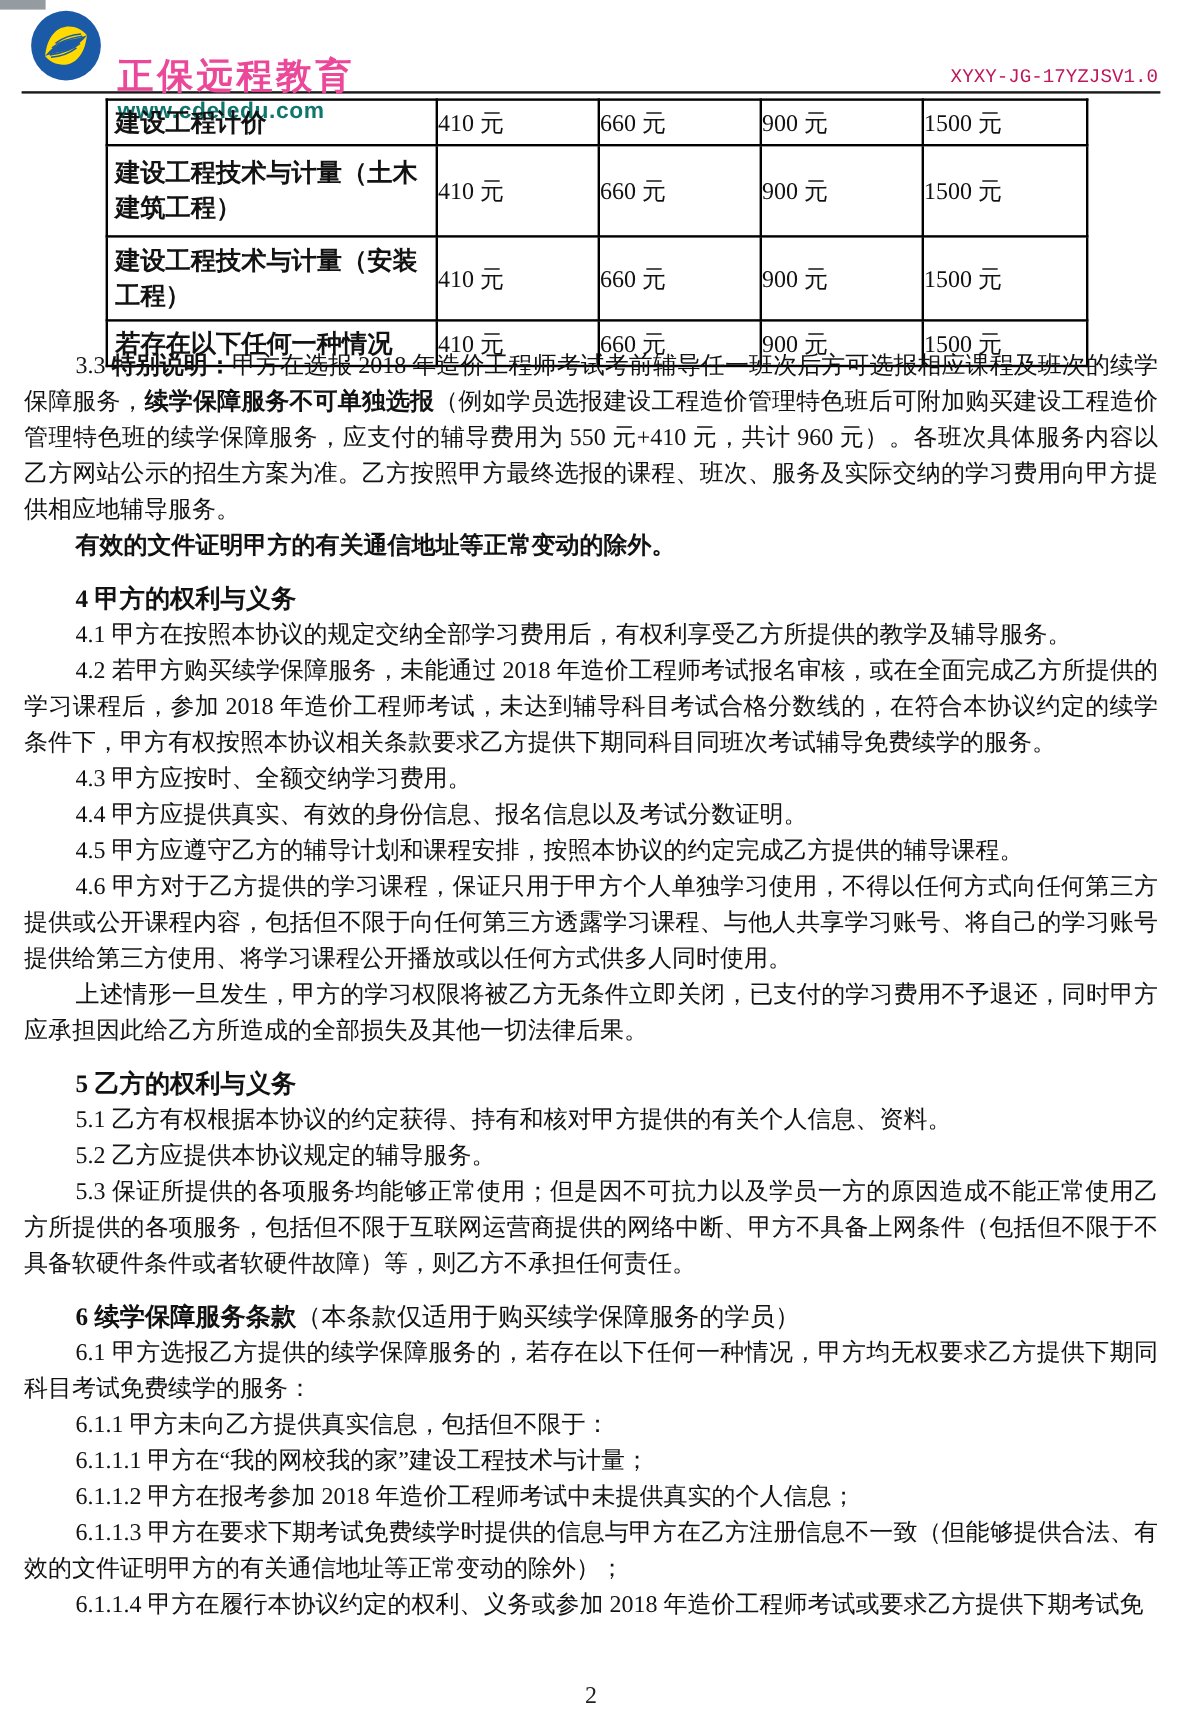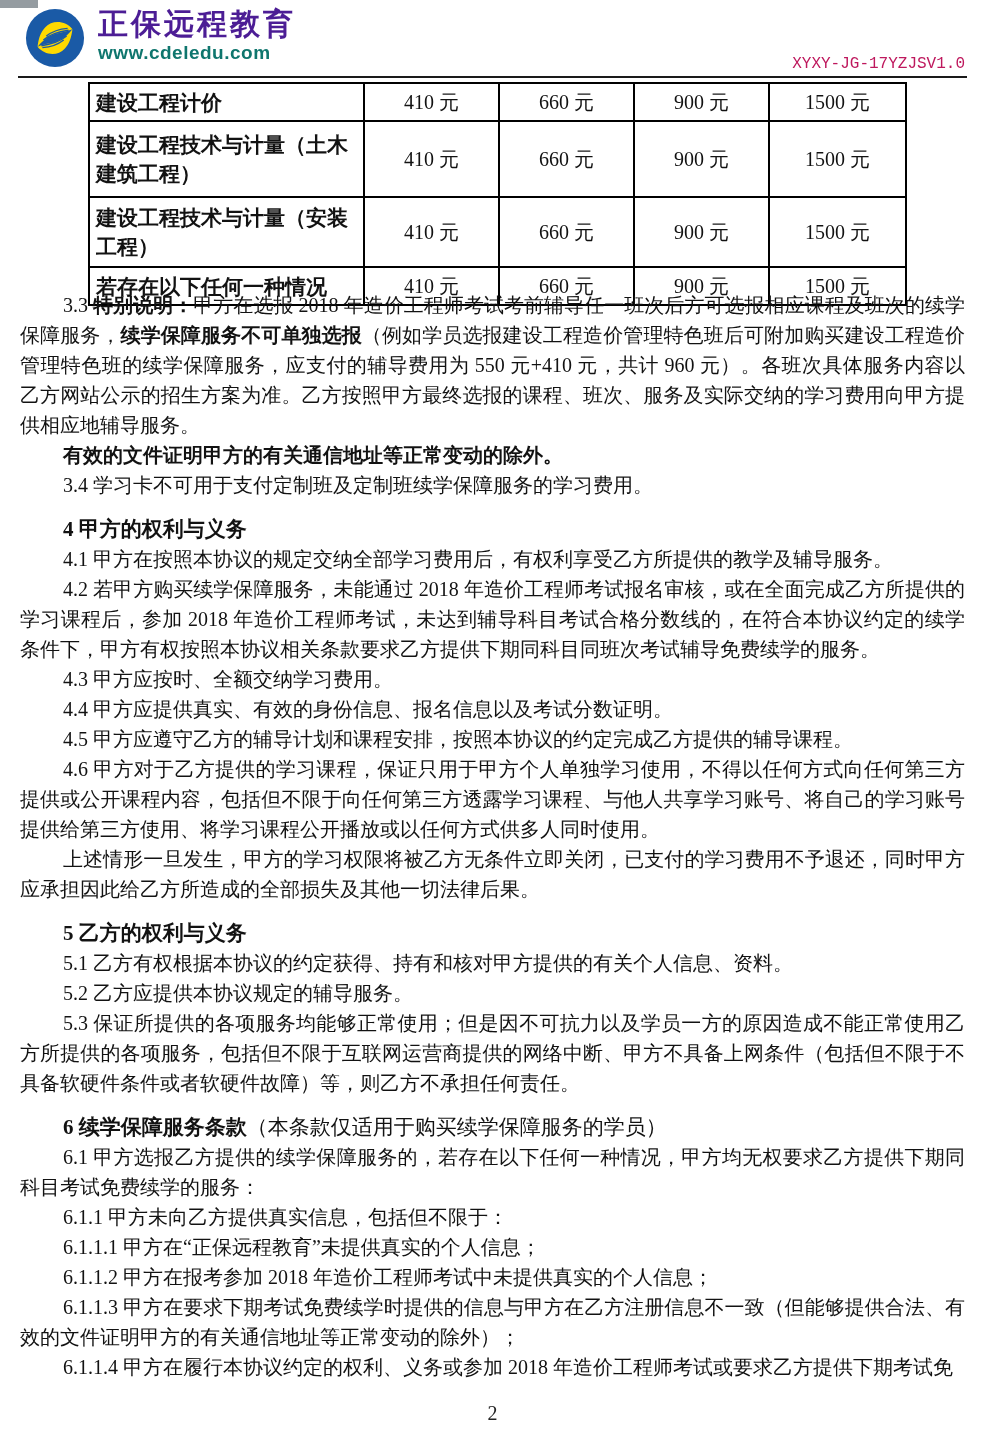--- a/index.html
+++ b/index.html
@@ -4,31 +4,31 @@
 <style>
   html,body{margin:0;padding:0;background:#ffffff;}
   .page{position:relative;width:985px;height:1431px;background:#ffffff;overflow:hidden;
         font-family:"Liberation Serif","DejaVu Serif",serif;color:#121212;}
   .scan-artifact{position:absolute;left:0;top:0;width:38px;height:8px;background:#959ca1;}
   
   .header{position:absolute;left:18px;top:0;width:949px;height:76px;border-bottom:2px solid #1a1a1a;}
   .logo{position:absolute;left:6px;top:7px;width:62px;height:62px;}
   .brand{position:absolute;left:80px;top:6px;}
   .brand-name{font-family:"Liberation Sans","DejaVu Sans",sans-serif;font-weight:bold;
-              font-size:30px;line-height:36px;letter-spacing:3px;color:#4c1d95;}
+              font-size:30px;line-height:36px;letter-spacing:3px;color:#ec4899;margin-top:40px;}
   .brand-site{font-family:"Liberation Sans","DejaVu Sans",sans-serif;font-weight:bold;
               font-size:19px;line-height:22px;letter-spacing:.5px;color:#0f766e;}
   .doc-code{position:absolute;right:2px;bottom:3px;
             font-family:"Liberation Mono","DejaVu Sans Mono",monospace;font-size:16px;color:#be185d;}
   
   .price-table{position:absolute;left:88px;top:82px;width:817px;border-collapse:collapse;table-layout:fixed;}
   .price-table td{border:2px solid #000;padding:0;vertical-align:middle;}
   .price-table td.subject{font-family:"Liberation Sans","DejaVu Sans",sans-serif;font-weight:bold;
                           font-size:21px;line-height:29px;padding:2px 4px 2px 6px;}
-  .price-table td.price{text-align:center;font-size:20px;}
+  .price-table td.price{text-align:left;font-size:20px;}
   .price-table tr:nth-child(1) td{height:32px;margin-top:43px;}
   .price-table tr:nth-child(2) td{height:70px;}
   .price-table tr:nth-child(3) td{height:64px;}
   .price-table tr:nth-child(4) td{height:32px;}
   
   .content{position:absolute;left:20px;top:290px;width:945px;
            font-size:20px;line-height:30px;text-align:justify;}
   .content p{margin:0;text-indent:43px;}
   .content p.heading{margin-top:14px;font-size:21px;}
   .b{font-weight:bold;}
@@ -100,37 +100,36 @@
           <td class="price">660 元</td>
           <td class="price">900 元</td>
           <td class="price">1500 元</td>
         </tr>
       </tbody>
   </table>
 
   <div class="content">
       <p class="body"><span>3.3 </span><span class="b">特别说明：</span><span>甲方在选报 2018 年造价工程师考试考前辅导任一班次后方可选报相应课程及班次的续学保障服务，</span><span class="b">续学保障服务不可单独选报</span><span>（例如学员选报建设工程造价管理特色班后可附加购买建设工程造价管理特色班的续学保障服务，应支付的辅导费用为 550 元+410 元，共计 960 元）。各班次具体服务内容以乙方网站公示的招生方案为准。乙方按照甲方最终选报的课程、班次、服务及实际交纳的学习费用向甲方提供相应地辅导服务。</span></p>
       <p class="body"><span class="b">有效的文件证明甲方的有关通信地址等正常变动的除外。</span></p>
-      <p class="body"><span>3.4 学习卡不可用于支付定制班及定制班续学保障服务的学习费用。</span></p>
       <p class="heading"><span class="b">4 甲方的权利与义务</span></p>
       <p class="body"><span>4.1 甲方在按照本协议的规定交纳全部学习费用后，有权利享受乙方所提供的教学及辅导服务。</span></p>
       <p class="body"><span>4.2 若甲方购买续学保障服务，未能通过 2018 年造价工程师考试报名审核，或在全面完成乙方所提供的学习课程后，参加 2018 年造价工程师考试，未达到辅导科目考试合格分数线的，在符合本协议约定的续学条件下，甲方有权按照本协议相关条款要求乙方提供下期同科目同班次考试辅导免费续学的服务。</span></p>
       <p class="body"><span>4.3 甲方应按时、全额交纳学习费用。</span></p>
       <p class="body"><span>4.4 甲方应提供真实、有效的身份信息、报名信息以及考试分数证明。</span></p>
       <p class="body"><span>4.5 甲方应遵守乙方的辅导计划和课程安排，按照本协议的约定完成乙方提供的辅导课程。</span></p>
       <p class="body"><span>4.6 甲方对于乙方提供的学习课程，保证只用于甲方个人单独学习使用，不得以任何方式向任何第三方提供或公开课程内容，包括但不限于向任何第三方透露学习课程、与他人共享学习账号、将自己的学习账号提供给第三方使用、将学习课程公开播放或以任何方式供多人同时使用。</span></p>
       <p class="body"><span>上述情形一旦发生，甲方的学习权限将被乙方无条件立即关闭，已支付的学习费用不予退还，同时甲方应承担因此给乙方所造成的全部损失及其他一切法律后果。</span></p>
       <p class="heading"><span class="b">5 乙方的权利与义务</span></p>
       <p class="body"><span>5.1 乙方有权根据本协议的约定获得、持有和核对甲方提供的有关个人信息、资料。</span></p>
       <p class="body"><span>5.2 乙方应提供本协议规定的辅导服务。</span></p>
       <p class="body"><span>5.3 保证所提供的各项服务均能够正常使用；但是因不可抗力以及学员一方的原因造成不能正常使用乙方所提供的各项服务，包括但不限于互联网运营商提供的网络中断、甲方不具备上网条件（包括但不限于不具备软硬件条件或者软硬件故障）等，则乙方不承担任何责任。</span></p>
       <p class="heading"><span class="b">6 续学保障服务条款</span><span>（本条款仅适用于购买续学保障服务的学员）</span></p>
       <p class="body"><span>6.1 甲方选报乙方提供的续学保障服务的，若存在以下任何一种情况，甲方均无权要求乙方提供下期同科目考试免费续学的服务：</span></p>
       <p class="body"><span>6.1.1 甲方未向乙方提供真实信息，包括但不限于：</span></p>
-      <p class="body"><span>6.1.1.1 甲方在“正保远程教育”未提供真实的个人信息；</span></p>
+      <p class="body"><span>6.1.1.1 甲方在“我的网校我的家”建设工程技术与计量；</span></p>
       <p class="body"><span>6.1.1.2 甲方在报考参加 2018 年造价工程师考试中未提供真实的个人信息；</span></p>
       <p class="body"><span>6.1.1.3 甲方在要求下期考试免费续学时提供的信息与甲方在乙方注册信息不一致（但能够提供合法、有效的文件证明甲方的有关通信地址等正常变动的除外）；</span></p>
       <p class="body"><span>6.1.1.4 甲方在履行本协议约定的权利、义务或参加 2018 年造价工程师考试或要求乙方提供下期考试免</span></p>
     </div>
 
   <div class="page-number">2</div>
 
 </div>
 
 </body></html>

